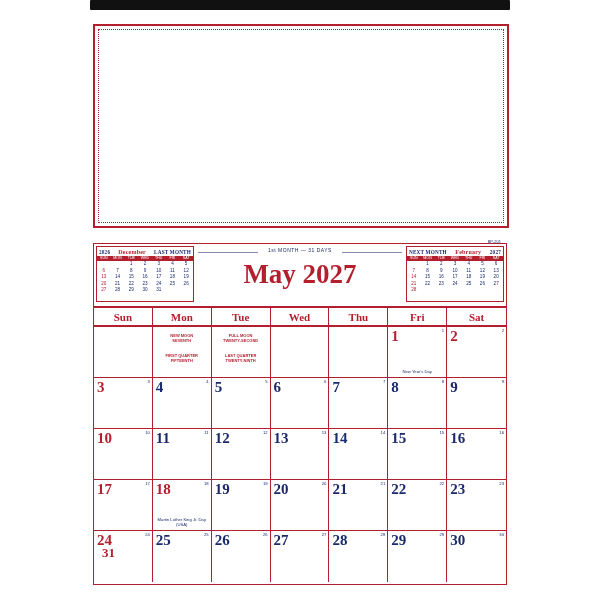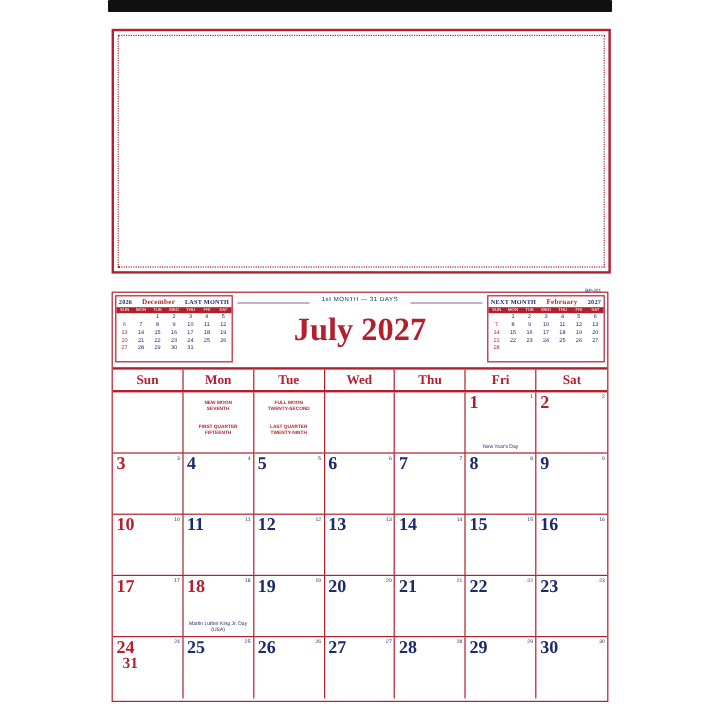--- a/index.html
+++ b/index.html
@@ -200,21 +200,21 @@
             <div></div>
             <div></div>
           </div>
       </div>
 
       <div class="rule-left"></div>
       <div class="rule-right"></div>
 
       <div class="title-block">
         <div class="month-meta">1st MONTH — 31 DAYS</div>
-        <div class="month-title">July 2027</div>
+        <div class="month-title">May 2027</div>
       </div>
 
       <div class="mini-cal right">
         <div class="corner-code">BP-201</div>
         <div class="mini-head">
           <span>NEXT MONTH</span>
           <span class="mname">February</span>
           <span>2027</span>
         </div>
         <div class="mini-dow">

